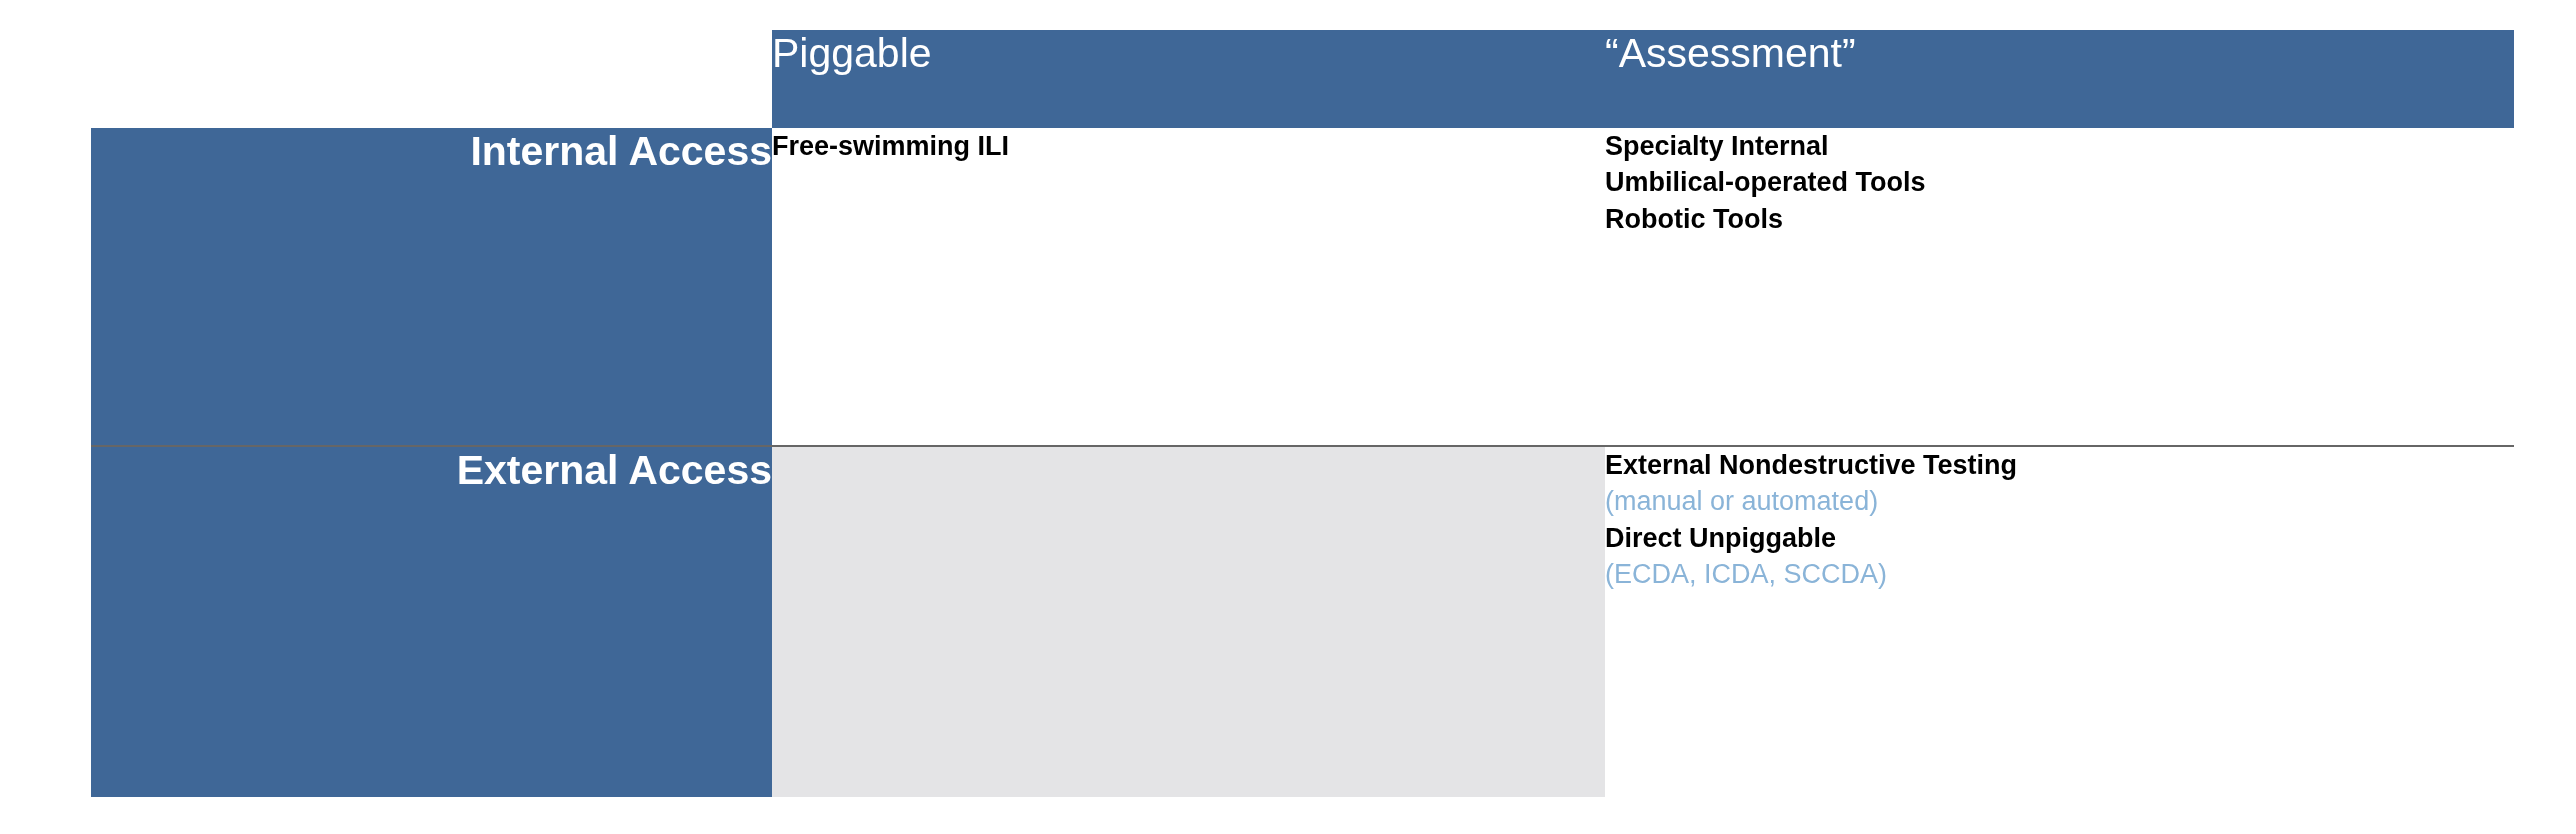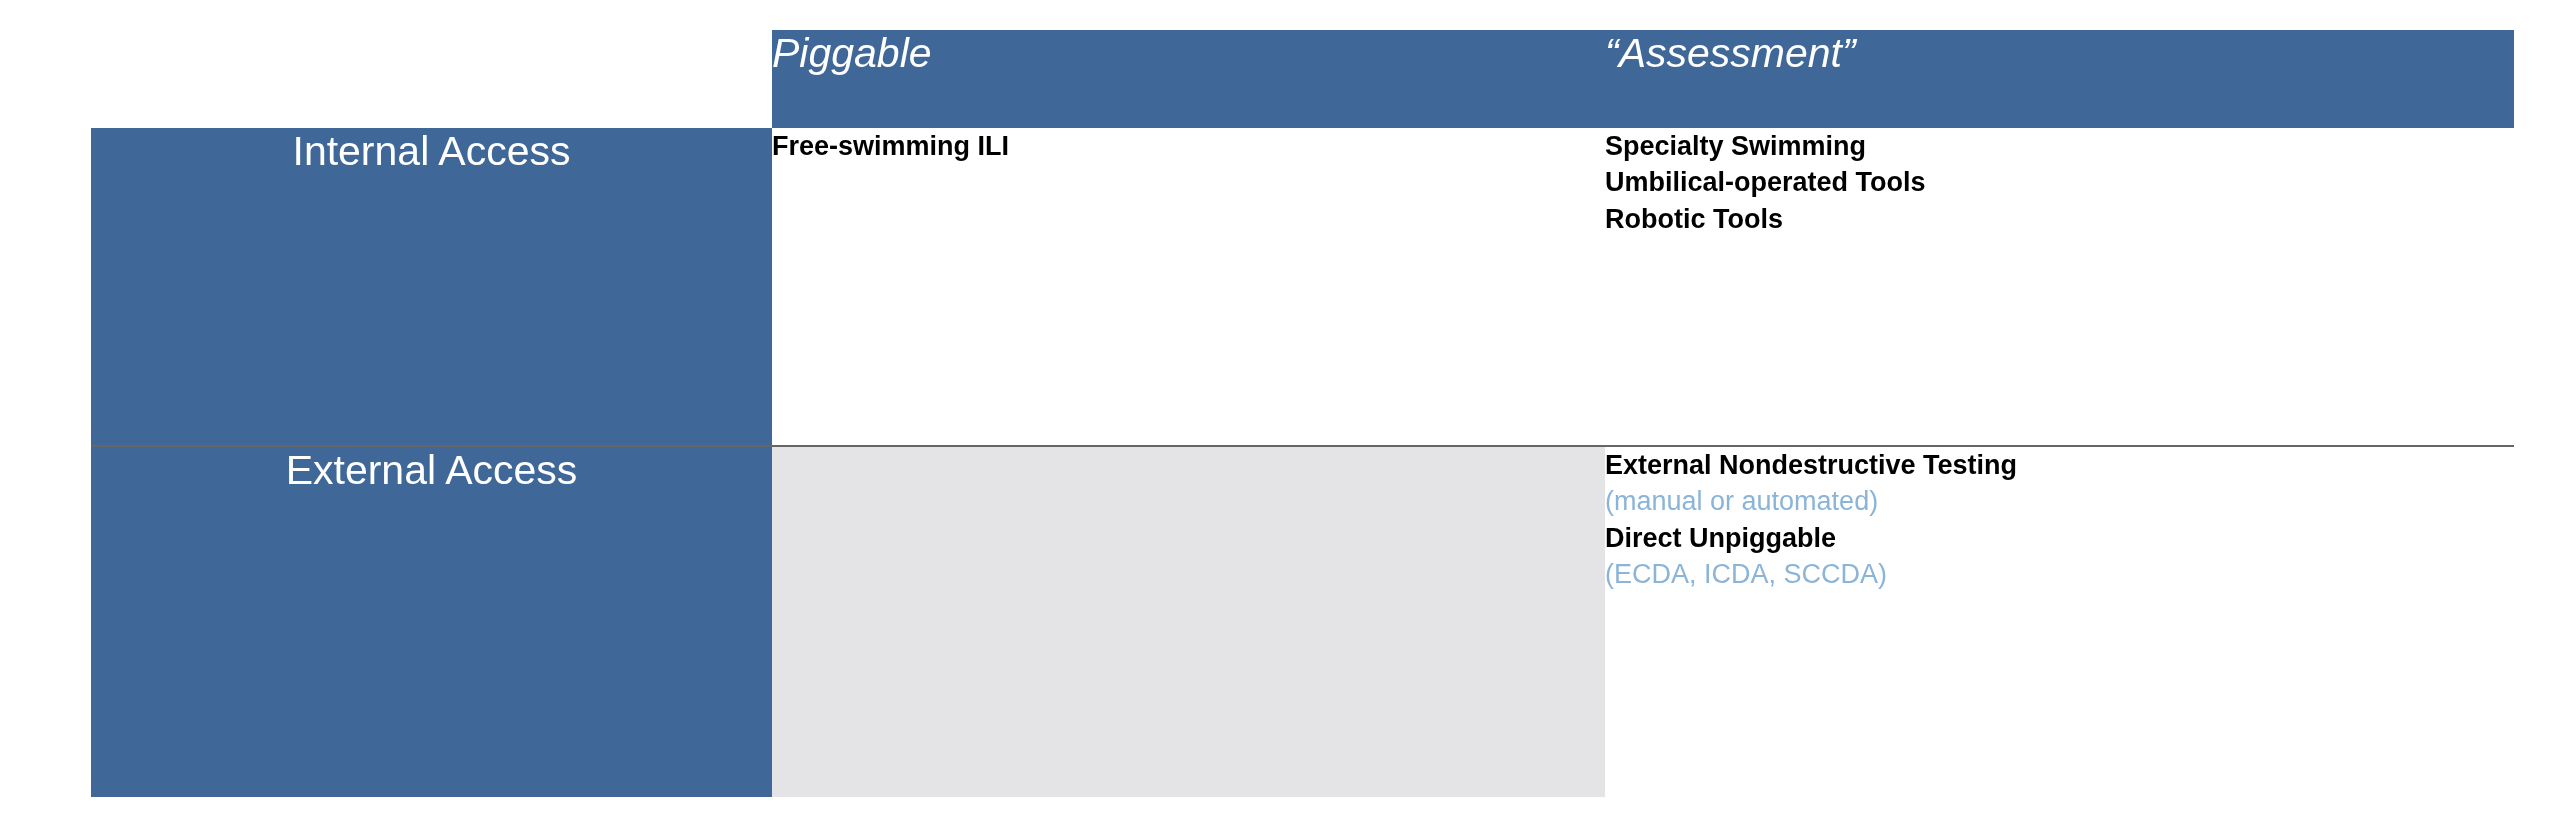--- a/index.html
+++ b/index.html
@@ -31,29 +31,28 @@
   }
   .col-head {
     background: #3f6797;
     color: #ffffff;
     font-size: 41px;
     font-weight: 500;
     padding: 18px 23px 18px 23px;
     text-align: left;
     height: 98px;
     box-sizing: border-box;
-    font-style: italic;
   }
   .row-head {
     background: #3f6797;
     color: #ffffff;
     font-size: 41px;
-    font-weight: 400;
+    font-weight: 700;
     padding: 18px 23px;
-    text-align: center;
+    text-align: right;
     width: 681px;
     height: 318px;
     box-sizing: border-box;
     vertical-align: top;
     margin-left: 43px;
   }
   .row-head.row2 {
     height: 351px;
     border-top: 2.3px solid #666666;
   }
@@ -94,21 +93,21 @@
     <tbody>
         <tr>
       <td class="corner"></td>
       <th class="col-head">Piggable</th>
       <th class="col-head">“Assessment”</th>
     </tr>
     <tr>
       <th class="row-head">Internal Access</th>
       <td class="cell">Free-swimming ILI</td>
       <td class="cell">
-        <div>Specialty Swimming</div>
+        <div>Specialty Internal</div>
         <div>Umbilical-operated Tools</div>
         <div>Robotic Tools</div>
       </td>
     </tr>
     <tr>
       <th class="row-head row2">External Access</th>
       <td class="cell grey bordered-top"></td>
       <td class="cell bordered-top">
         <div>External Nondestructive Testing</div>
         <div class="sub">(manual or automated)</div>

